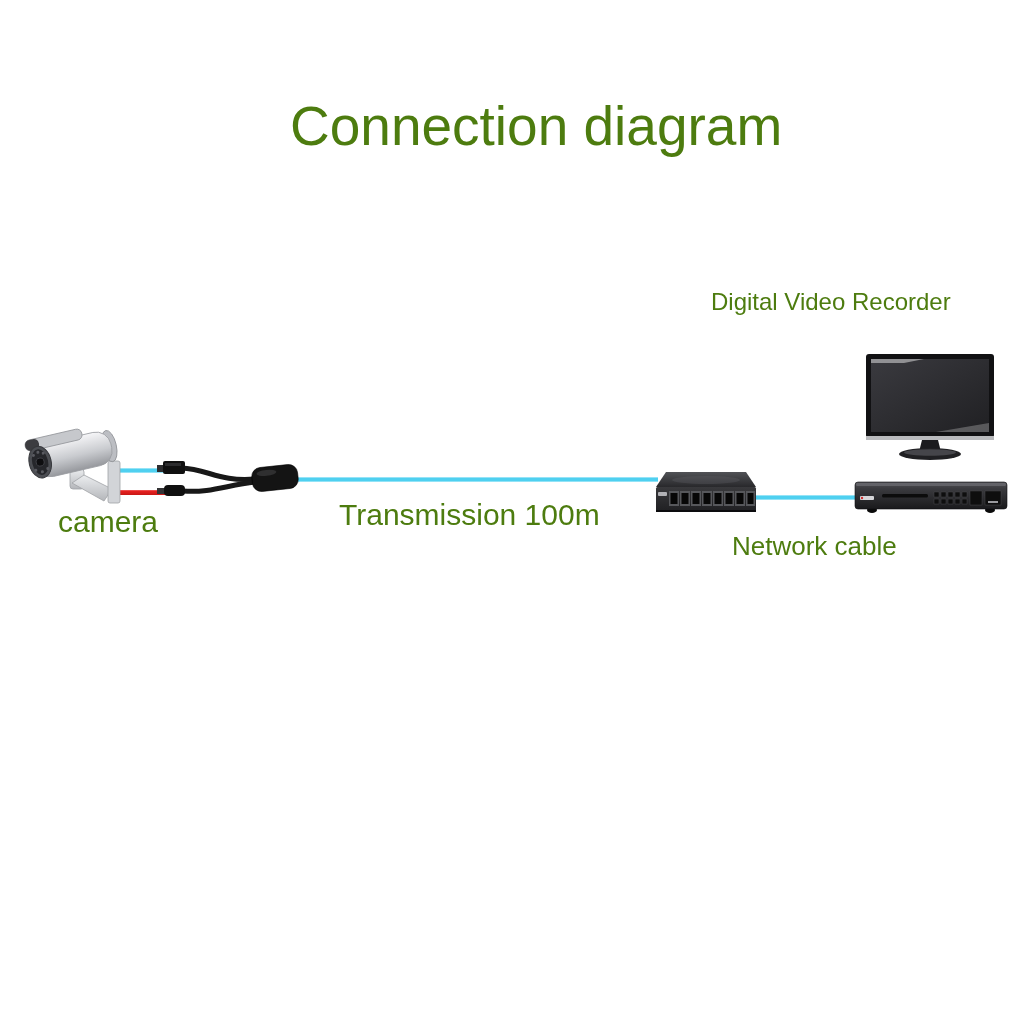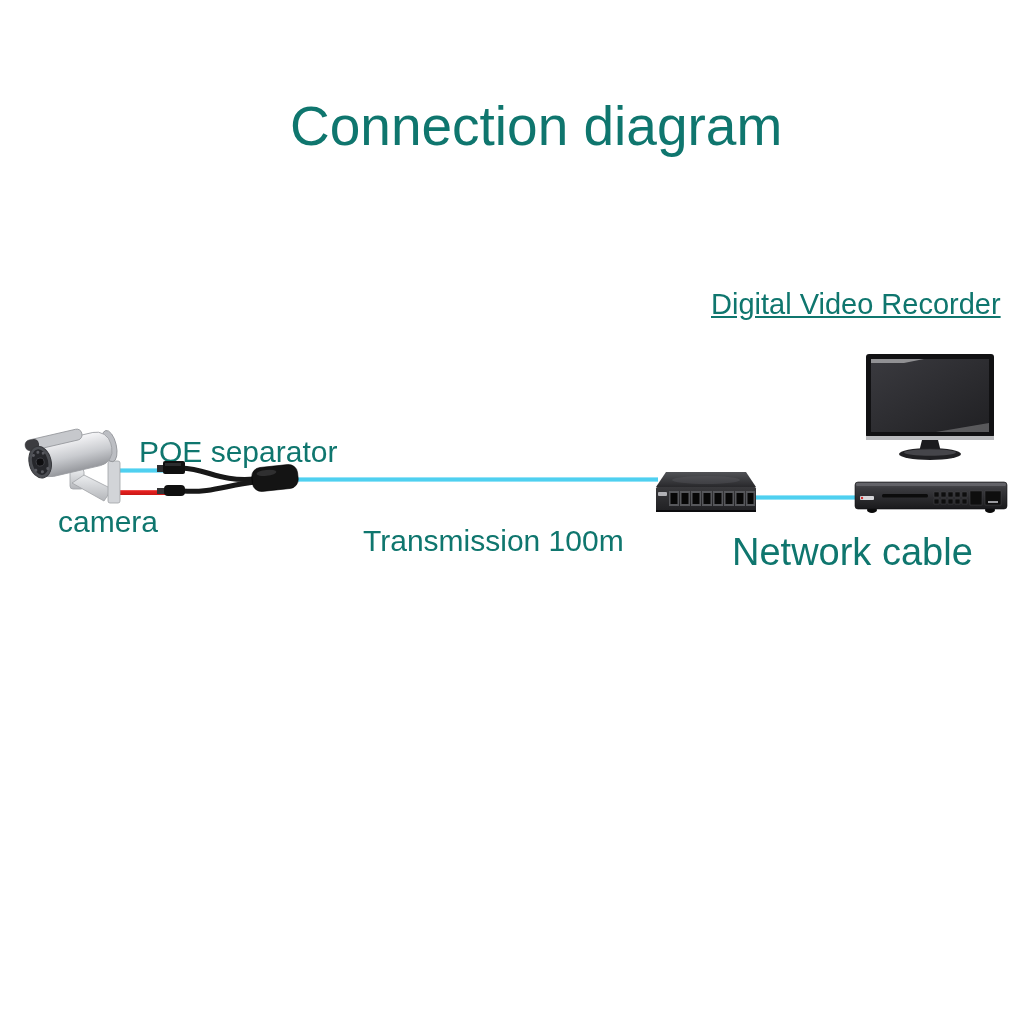--- a/index.html
+++ b/index.html
@@ -5,28 +5,28 @@
   html, body { margin: 0; padding: 0; background: #ffffff; }
   .canvas {
     position: relative;
     width: 1020px;
     height: 1020px;
     background: #ffffff;
     overflow: hidden;
     font-family: "Liberation Sans", "DejaVu Sans", sans-serif;
     color: #1d1d1d;
   }
-  .lbl { position: absolute; white-space: nowrap; color: #0f766e; }
+  .lbl { position: absolute; white-space: nowrap; color: #4d7c0f; }
   .title { left: 290px; top: 94px; font-size: 55px; letter-spacing: 0px; }
-  .lbl-dvr        { left: 711px; top: 288px; font-size: 29px; text-decoration: underline; }
+  .lbl-dvr        { left: 711px; top: 288px; font-size: 24px; }
   .lbl-separator  { left: 139px; top: 435px; font-size: 30px; }
   .lbl-switch     { left: 642px; top: 428px; font-size: 30px; }
   .lbl-camera     { left: 39px;  top: 505px; font-size: 30px; margin-left: 19px; }
-  .lbl-trans      { left: 339px; top: 524px; font-size: 30px; margin-left: 24px; }
-  .lbl-netcable   { left: 732px; top: 531px; font-size: 38px; }
+  .lbl-trans      { left: 339px; top: 498px; font-size: 30px; }
+  .lbl-netcable   { left: 732px; top: 531px; font-size: 26px; }
 
   .cable { position: absolute; }
   .cable-network {
     height: 5px;
     background: linear-gradient(to bottom, #b8edfa, #4fd0f0 30%, #4fd0f0 72%, #b8edfa);
   }
   .cable-power {
     height: 5px;
     background: linear-gradient(to bottom, #f0605f, #e3201f 30%, #c81715);
   }
@@ -42,21 +42,20 @@
   .dev-monitor   { left: 860px; top: 350px; width: 140px; height: 112px; }
   .dev-dvr       { left: 852px; top: 477px; width: 158px; height: 40px; }
 </style>
 </head>
 <body>
 
 <div class="canvas">
 
   <div class="lbl title">Connection diagram</div>
   <div class="lbl lbl-dvr">Digital Video Recorder</div>
-  <div class="lbl lbl-separator">POE separator</div>
   <div class="lbl lbl-camera">camera</div>
   <div class="lbl lbl-trans">Transmission 100m</div>
   <div class="lbl lbl-netcable">Network cable</div>
 
   <div class="cable cable-network cable-cam-net"></div>
   <div class="cable cable-power cable-cam-pwr"></div>
   <div class="cable cable-network cable-trans"></div>
   <div class="cable cable-network cable-sw-dvr"></div>
 
   <svg class="dev dev-camera" viewBox="0 0 120 102">

